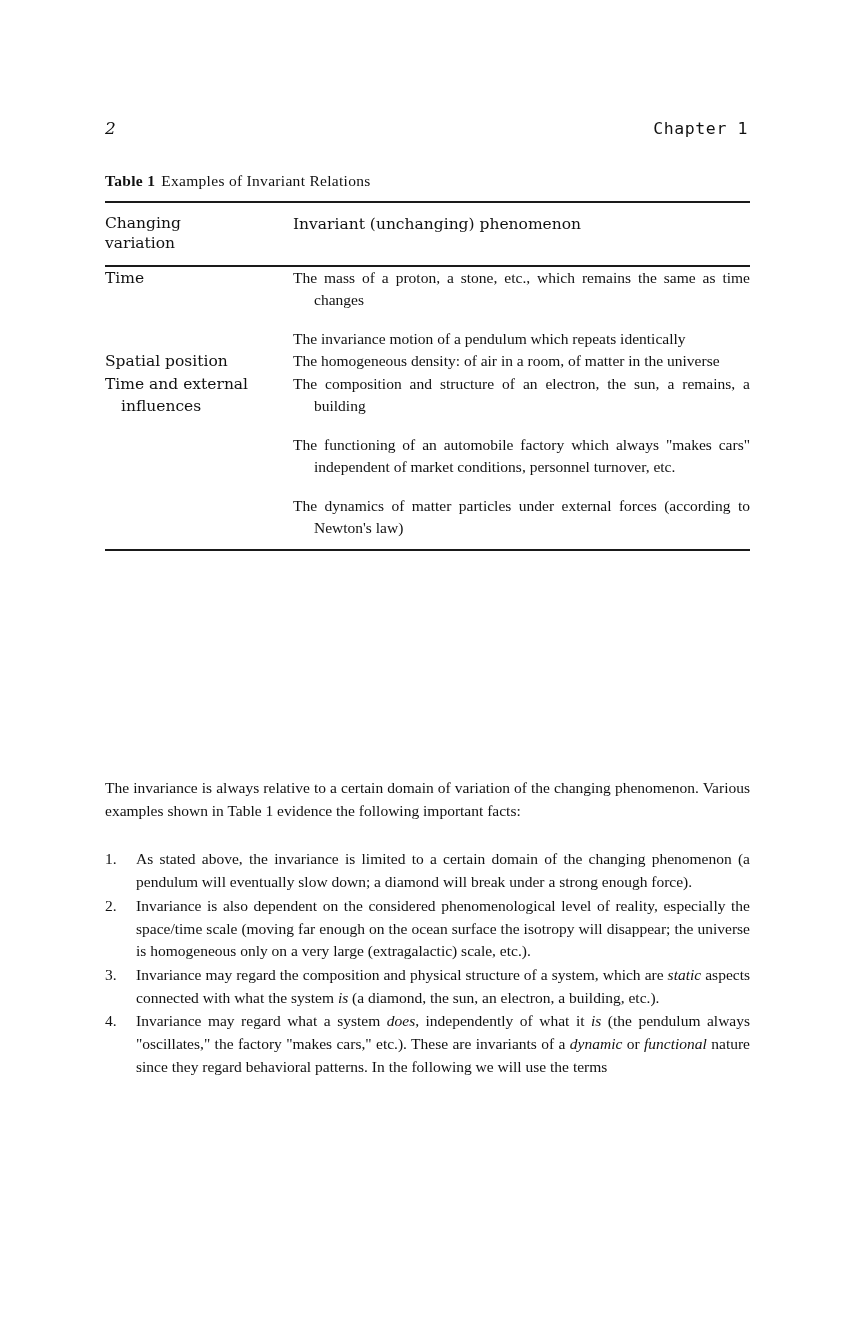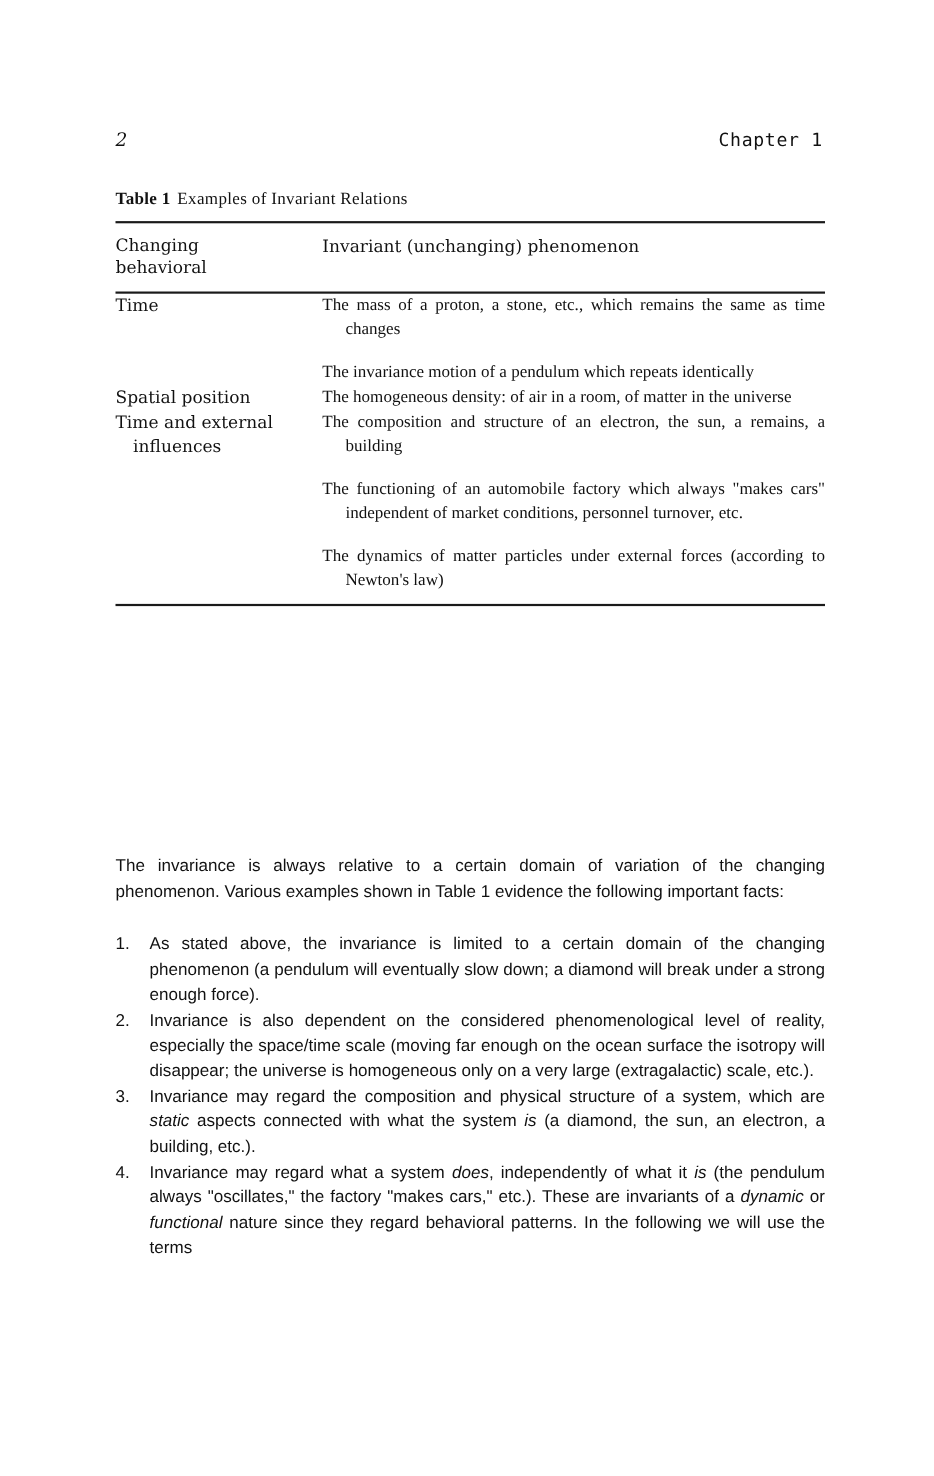--- a/index.html
+++ b/index.html
@@ -127,21 +127,21 @@
   .cell-b p + p { margin-top: 17px; }
 
   tbody tr:last-child td { padding-bottom: 10px; }
 
   
   .body-copy {
     position: absolute;
     left: 105px;
     width: 645px;
     top: 777px;
-    font-family: Liberation Sans, sans-serif;
+    font-family: Liberation Serif, serif;
     font-size: 15.5px;
     line-height: 1.465;
   }
   .body-copy p.para {
     margin: 0;
     text-align: justify;
     text-align-last: left;
   }
   ol.facts {
     margin: 26px 0 0 0;
@@ -184,21 +184,21 @@
 
     <table class="invariants">
       <colgroup>
         <col class="col-a">
         <col class="col-b">
       </colgroup>
       <thead>
         <tr class="head-row">
           <th class="head-a">
             <span>Changing</span><br>
-            <span>behavioral</span>
+            <span>variation</span>
           </th>
           <th class="head-b">Invariant (unchanging) phenomenon</th>
         </tr>
       </thead>
     </table>
 
     <div class="rule thin"></div>
 
     <table class="invariants">
       <colgroup>

